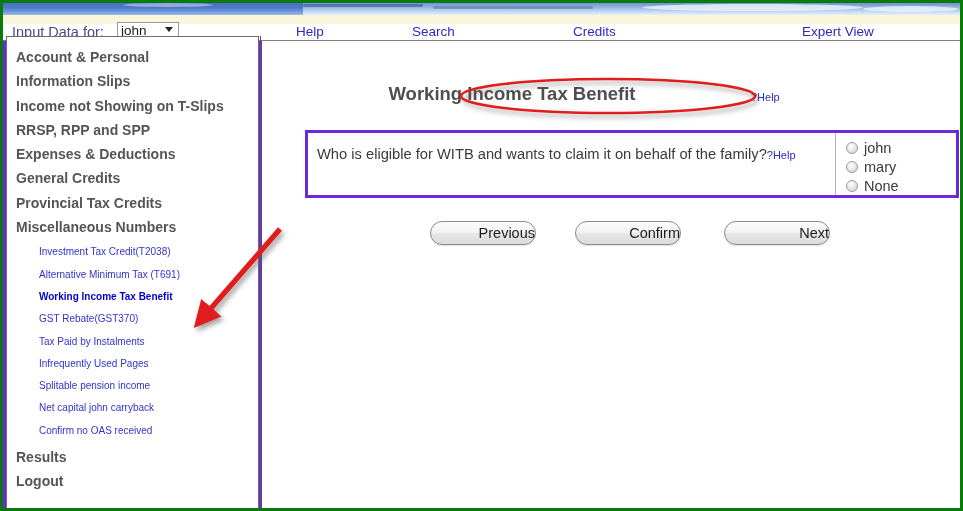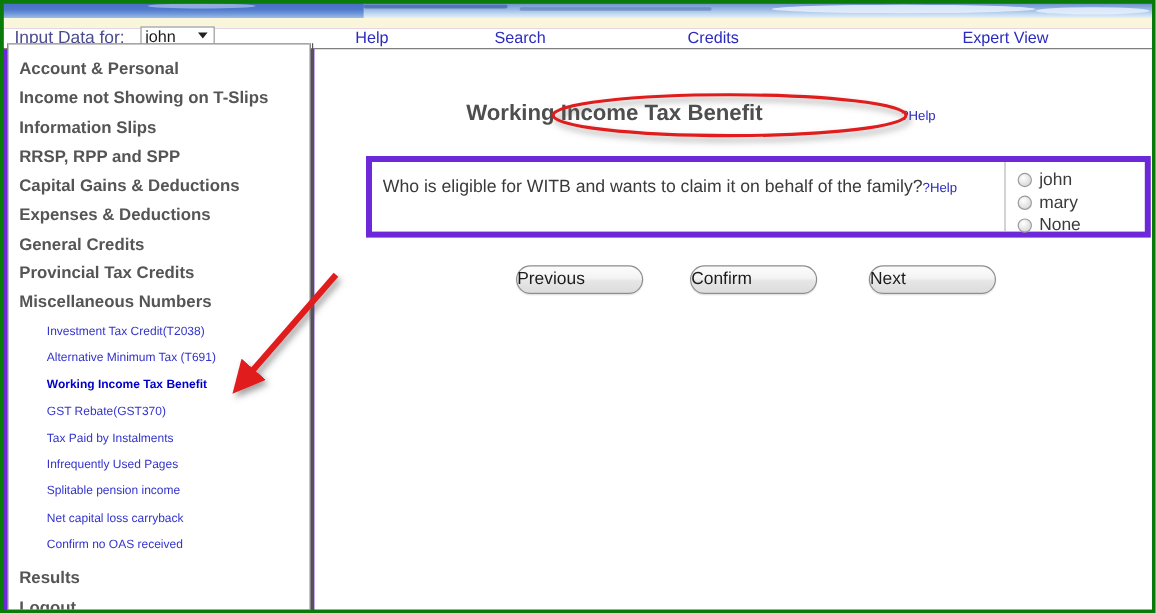--- a/index.html
+++ b/index.html
@@ -212,21 +212,21 @@
     white-space: nowrap;
   }
 
   
   .qbox {
     position: absolute;
     left: 43px;
     top: 89px;
     width: 654px;
     height: 68px;
-    border: 5px solid #6d28d9;
+    border: 3px solid #6d28d9;
     box-sizing: border-box;
     display: flex;
     background: #ffffff;
   }
   .qbox .qtext {
     width: 528px;
     box-sizing: border-box;
     border-right: 1px solid #b7b7b7;
     padding: 11px 0 0 9px;
     font-size: 14.7px;
@@ -277,21 +277,21 @@
   .btn {
     position: absolute;
     top: 0;
     height: 24px;
     border: 1px solid #8c8c8c;
     border-radius: 12px;
     background: linear-gradient(to bottom, #fcfcfc 0%, #f3f3f3 45%, #e6e6e6 55%, #dcdcdc 100%);
     box-shadow: 0 1px 1px rgba(0,0,0,.12);
     font-size: 14.5px;
     color: #1c1c1c;
-    text-align: left;
+    text-align: right;
     line-height: 22px;
     box-sizing: border-box;
     cursor: default;
     font-family: "Liberation Sans", sans-serif;
   }
   .btn.prev { left: 168px; width: 106px; }
   .btn.del  { left: 313px; width: 106px; }
   .btn.next { left: 462px; width: 106px; }
 
   
@@ -332,38 +332,37 @@
     <a class="navlink support" href="#">Credits</a>
     <a class="navlink expert" href="#">Expert View</a>
   </div>
 
   <div class="headrule"></div>
 
   <div class="sidebar">
     <div class="side-top"></div>
     <div class="side-main">
       <a class="item" href="#">Account &amp; Personal</a>
+      <a class="item" href="#">Information Slips</a>
       <a class="item" href="#">Income not Showing on T-Slips</a>
-      <a class="item" href="#">Information Slips</a>
       <a class="item" href="#">RRSP, RPP and SPP</a>
-      <a class="item" href="#">Capital Gains &amp; Deductions</a>
       <a class="item" href="#">Expenses &amp; Deductions</a>
       <a class="item" href="#">General Credits</a>
       <a class="item" href="#">Provincial Tax Credits</a>
       <a class="item" href="#">Miscellaneous Numbers</a>
 
       <div class="side-sub">
         <a class="subitem" href="#">Investment Tax Credit(T2038)</a>
         <a class="subitem" href="#">Alternative Minimum Tax (T691)</a>
         <a class="subitem active" href="#">Working Income Tax Benefit</a>
         <a class="subitem" href="#">GST Rebate(GST370)</a>
         <a class="subitem" href="#">Tax Paid by Instalments</a>
         <a class="subitem" href="#">Infrequently Used Pages</a>
         <a class="subitem" href="#">Splitable pension income</a>
-        <a class="subitem" href="#">Net capital loss carryback</a>
+        <a class="subitem" href="#">Net capital john carryback</a>
         <a class="subitem" href="#">Confirm no OAS received</a>
       </div>
 
       <div class="side-bottom">
         <a class="item" href="#">Results</a>
         <a class="item" href="#">Logout</a>
       </div>
     </div>
   </div>
 

